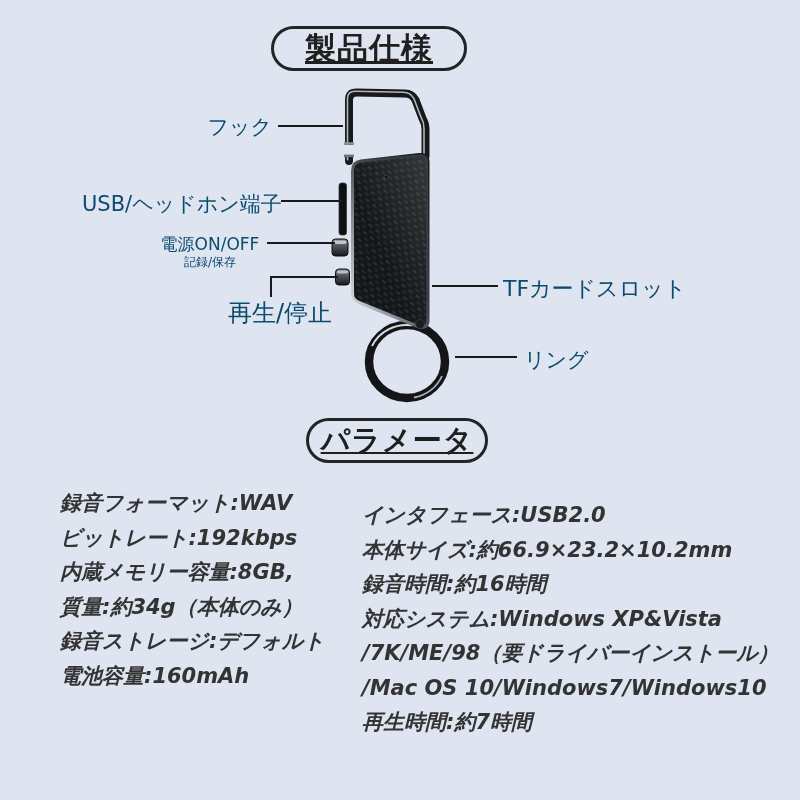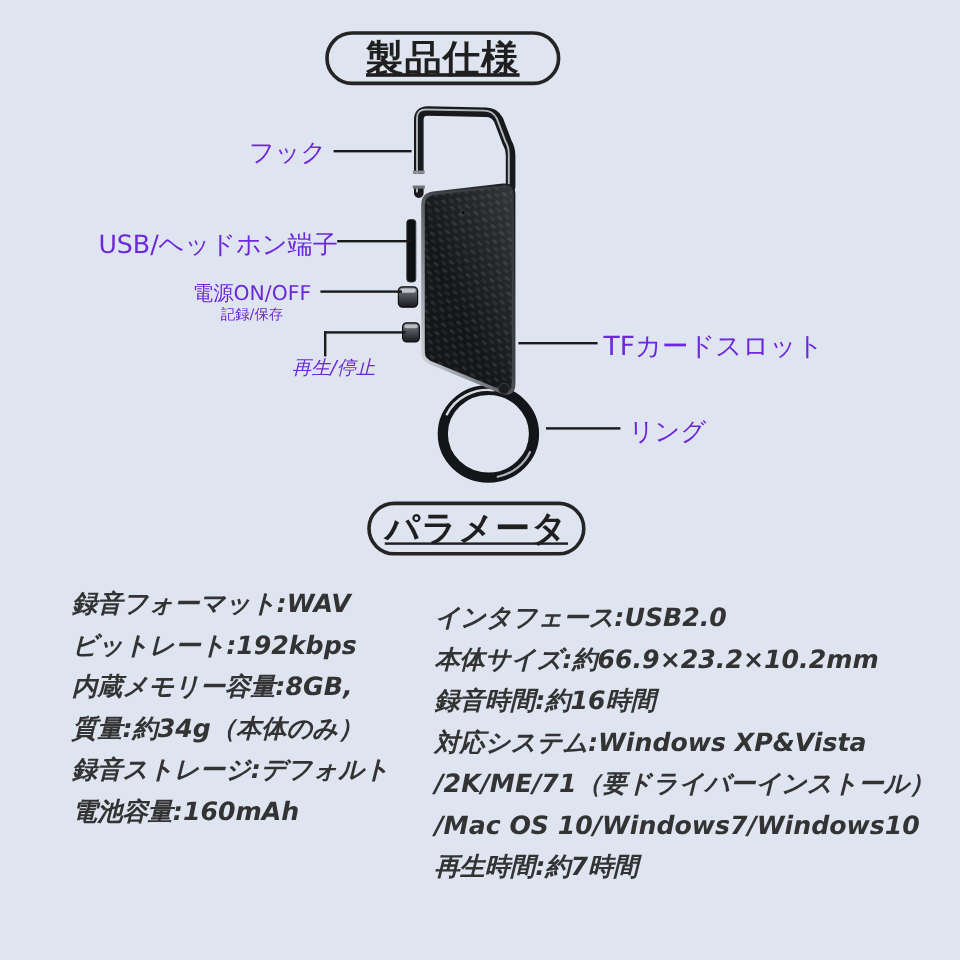--- a/index.html
+++ b/index.html
@@ -24,29 +24,29 @@
     box-sizing:border-box;
     white-space:nowrap;
     text-decoration:underline;
   }
   .pill-product{left:271px;top:26px;width:196px;height:45px;font-size:31px;}
   .pill-params{left:306px;top:418px;width:182px;height:45px;font-size:29px;}
 
   
   .callout{
     position:absolute;
-    color:#6d28d9;
+    color:#0c4a6e;
     white-space:nowrap;
     font-weight:500;
   }
   .lbl-hook{left:150px;top:113px;width:122px;text-align:right;font-size:21px;}
   .lbl-usb{left:82px;top:190px;width:196px;text-align:right;font-size:21px;}
   .lbl-power1{left:130px;top:233px;width:160px;text-align:center;font-size:17px;font-weight:400;}
   .lbl-power2{left:130px;top:254px;width:160px;text-align:center;font-size:12px;font-weight:400;}
-  .lbl-play{left:228px;top:297px;width:100px;text-align:center;font-size:16px;font-style:italic;}
+  .lbl-play{left:228px;top:297px;width:100px;text-align:center;font-size:24px;}
   .lbl-tf{left:503px;top:274px;font-size:22px;}
   .lbl-ring{left:524px;top:346px;font-size:21px;}
 
   
   .h-line{position:absolute;height:2px;background:#1a1a1a;}
   .v-line{position:absolute;width:2px;background:#1a1a1a;}
   .line-hook{left:278px;top:125px;width:65px;}
   .line-usb{left:281px;top:200px;width:62px;}
   .line-power{left:267px;top:242px;width:68px;}
   .line-play-h{left:270px;top:276px;width:68px;}
@@ -158,18 +158,18 @@
     <div class="spec-line">質量:約34g（本体のみ）</div>
     <div class="spec-line">録音ストレージ:デフォルト</div>
     <div class="spec-line">電池容量:160mAh</div>
   </div>
 
   <div class="spec-col spec-right">
     <div class="spec-line">インタフェース:USB2.0</div>
     <div class="spec-line">本体サイズ:約66.9×23.2×10.2mm</div>
     <div class="spec-line">録音時間:約16時間</div>
     <div class="spec-line">対応システム:Windows XP&amp;Vista</div>
-    <div class="spec-line">/2K/ME/71（要ドライバーインストール）</div>
+    <div class="spec-line">/7K/ME/98（要ドライバーインストール）</div>
     <div class="spec-line">/Mac OS 10/Windows7/Windows10</div>
     <div class="spec-line">再生時間:約7時間</div>
   </div>
 
 </div>
 
 </body></html>

